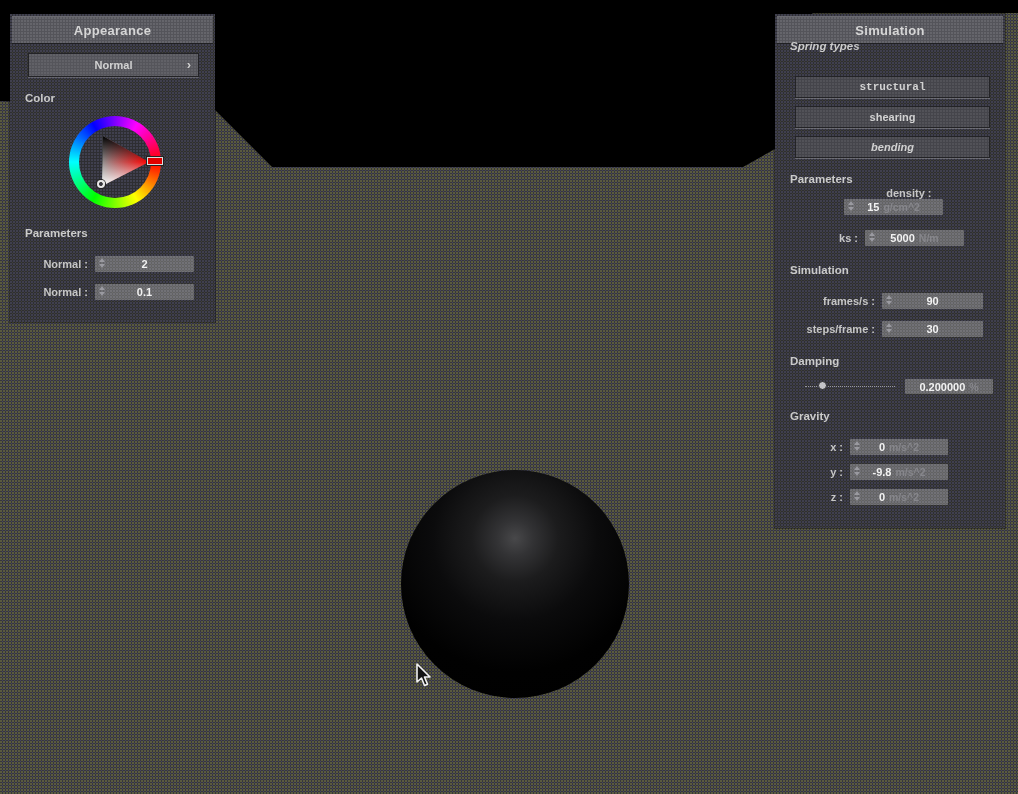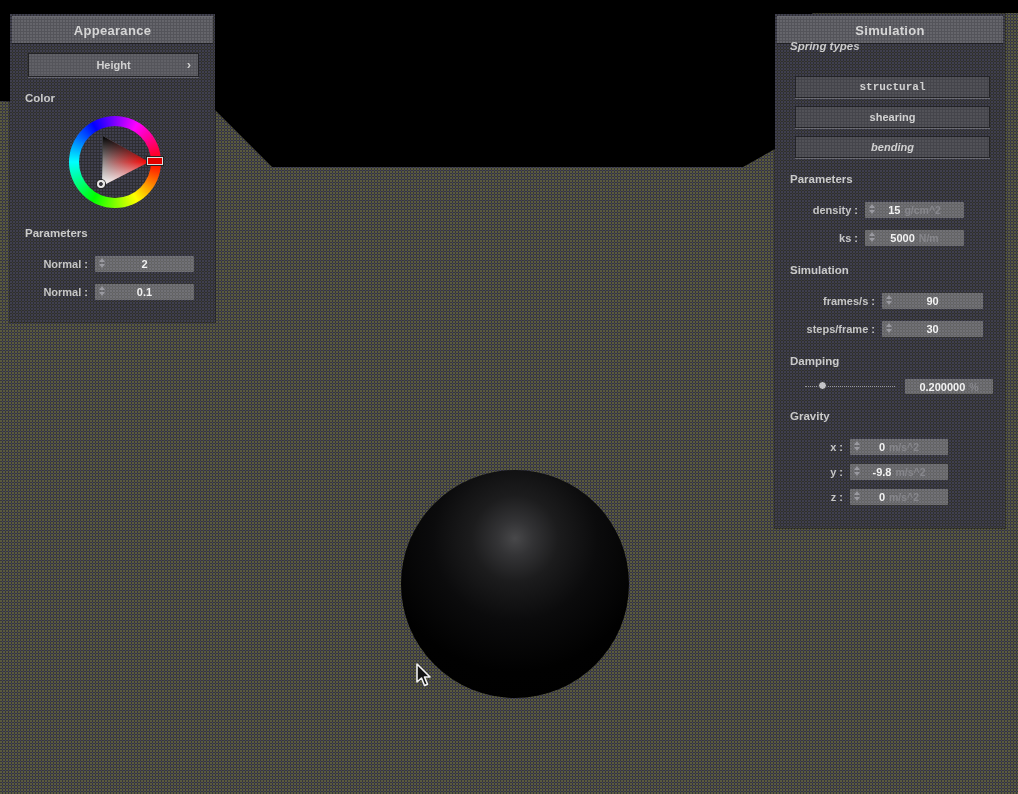--- a/index.html
+++ b/index.html
@@ -115,21 +115,21 @@
 <div class="cloth-top"></div>
 <div class="cloth"></div>
 <div class="sphere"></div>
 
 <div class="panel panel-left">
   <div class="title-bar">
     <span>Appearance</span>
   </div>
 
   <div class="btn dropdown" style="left:18px;top:39px;width:169px;height:22px;">
-    <span>Height</span>
+    <span>Normal</span>
     <span class="chev">›</span>
   </div>
 
   <div class="group-label" style="top:78px;">Color</div>
 
   <div class="wheel">
     <div class="hue-ring"></div>
     <div class="ring-hole"></div>
     <div class="sv-triangle"></div>
     <div class="sv-cursor"></div>
@@ -166,21 +166,21 @@
   </div>
 
   <div class="group-label" style="top:26px;font-style:italic;">Spring types</div>
 
   <div class="btn" style="left:20px;top:62px;width:193px;height:20px;font-family:Liberation Mono, monospace;">structural</div>
   <div class="btn" style="left:20px;top:92px;width:193px;height:20px;">shearing</div>
   <div class="btn" style="left:20px;top:122px;width:193px;height:20px;font-style:italic;">bending</div>
 
   <div class="group-label" style="top:159px;">Parameters</div>
 
-  <div class="row" style="top:187px;">
+  <div class="row" style="top:173px;flex-direction:column;">
     <span class="rlabel" style="width:83px;">density :</span>
     <div class="field" style="width:99px;">
       <span class="spinner">
           <i class="spin-up"></i>
           <i class="spin-down"></i>
         </span>
       <span class="val">15</span>
       <span class="unit">g/cm^2</span>
     </div>
   </div>

